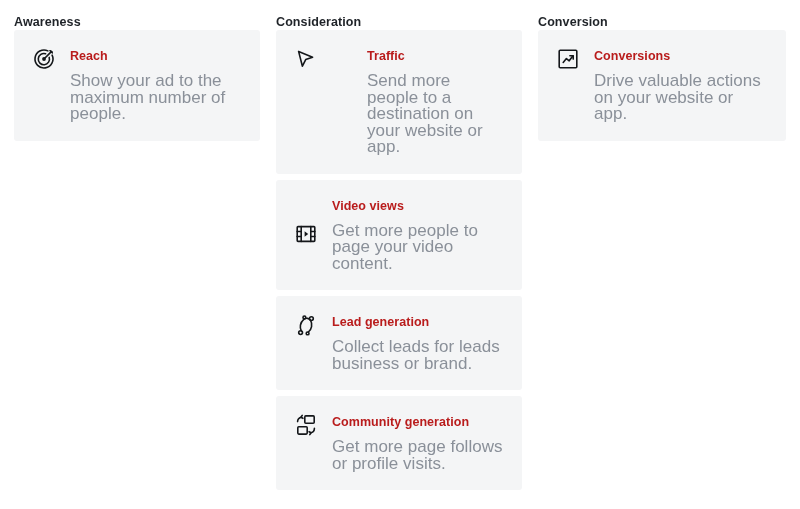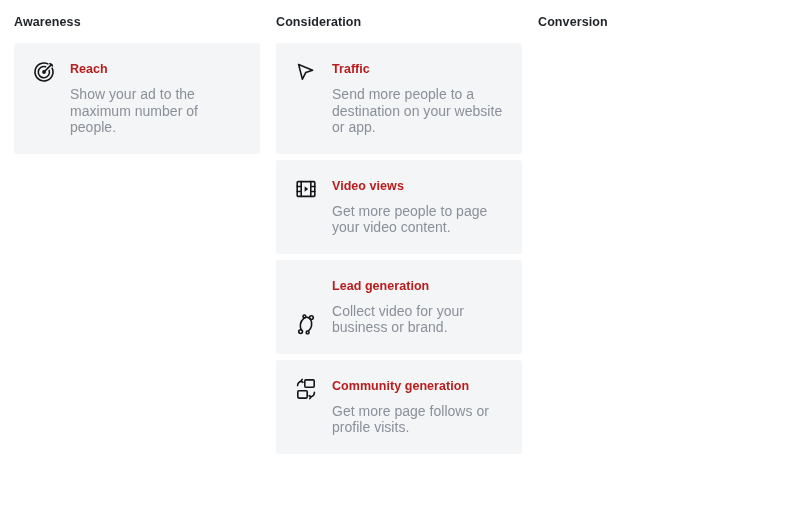--- a/index.html
+++ b/index.html
@@ -40,21 +40,20 @@
     width: 262px;
     padding-left: 0px;
     padding-right: 14px;
   }
   .col-title {
     font-size: 12.5px;
     font-weight: 700;
     color: #1f2328;
     letter-spacing: 0.1px;
     margin-top: 14px;
-    margin-bottom: 13px;
     line-height: 16px;
   }
   .card {
     box-sizing: border-box;
     background: #f4f5f6;
     border-radius: 3px;
     padding: 17px 18px 18px 18px;
     margin-bottom: 6px;
     display: flex;
     align-items: flex-start;
@@ -79,32 +78,32 @@
   }
   .card-title {
     font-size: 12.5px;
     font-weight: 700;
     color: #b91c1c;
     line-height: 17px;
     margin: 1px 0 0 0;
     letter-spacing: 0.05px;
   }
   .card-desc {
-    font-size: 14px;
+    font-size: 17px;
     font-weight: 400;
     color: #8a9099;
     line-height: 16.5px;
     margin-top: 8px;
     letter-spacing: 0.02px;
   }
   .card-awareness   { min-height: 90px; }
-  .card-traffic     { min-height: 90px; }
+  .card-traffic     { min-height: 90px; gap: 35px; }
   .card-appinstalls { min-height: 84px; }
-  .card-videoviews  { min-height: 90px; }
-  .card-leadgen     { min-height: 84px; align-items: flex-end; }
+  .card-videoviews  { min-height: 90px; align-items: center; }
+  .card-leadgen     { min-height: 84px; }
   .card-community   { min-height: 84px; }
   .card-conversions { min-height: 90px; }
 </style>
 </head>
 <body>
 
 <div class="board">
 
   <div class="column col-awareness">
     <div class="col-title">Awareness</div>
@@ -165,21 +164,21 @@
           <path d="M7.4 18.2 C5.3 14.5 6.2 9.4 9.6 6.6 C12.1 4.5 15.2 5.2 16.4 7.2"></path>
           <circle cx="6.6" cy="19.6" r="1.9"></circle>
           <circle cx="17.4" cy="5.6" r="1.9"></circle>
           <path d="M16.6 7.4 C18.7 11.1 17.8 16.2 14.4 19"></path>
           <circle cx="13.6" cy="20.4" r="1.4"></circle>
           <circle cx="10.4" cy="4.4" r="1.4"></circle>
         </svg>
       </span>
       <div class="card-body">
         <div class="card-title">Lead generation</div>
-        <div class="card-desc">Collect video for your business or brand.</div>
+        <div class="card-desc">Collect leads for leads business or brand.</div>
       </div>
     </div>
 
     <div class="card card-community">
       <span class="card-icon">
         <svg viewBox="0 0 24 24" fill="none" stroke="currentColor" stroke-width="1.6" stroke-linecap="round" stroke-linejoin="round">
           <rect x="10.8" y="2.9" width="9.4" height="7.4" rx="1"></rect>
           <rect x="3.8" y="13.7" width="9.4" height="7.4" rx="1"></rect>
           <path d="M7.6 4.2 C5.2 4.6 3.6 6.4 3.6 8.6"></path>
           <path d="M8.2 2.4 L6.9 4.3 L8.9 5.3"></path>
@@ -190,15 +189,28 @@
       <div class="card-body">
         <div class="card-title">Community generation</div>
         <div class="card-desc">Get more page follows or profile visits.</div>
       </div>
     </div>
   </div>
 
   <div class="column col-conversion">
     <div class="col-title">Conversion</div>
 
+    <div class="card card-conversions">
+      <span class="card-icon">
+        <svg viewBox="0 0 24 24" fill="none" stroke="currentColor" stroke-width="1.6" stroke-linecap="round" stroke-linejoin="round">
+          <rect x="3.2" y="3.2" width="17.6" height="17.6" rx="1"></rect>
+          <path d="M7.2 15.4 L10.4 11.6 L13.2 13.8 L17 8.8"></path>
+          <path d="M13.9 8.8 L17.2 8.8 L17.2 12.1"></path>
+        </svg>
+      </span>
+      <div class="card-body">
+        <div class="card-title">Conversions</div>
+        <div class="card-desc">Drive valuable actions on your website or app.</div>
+      </div>
+    </div>
   </div>
 
 </div>
 
 </body></html>

